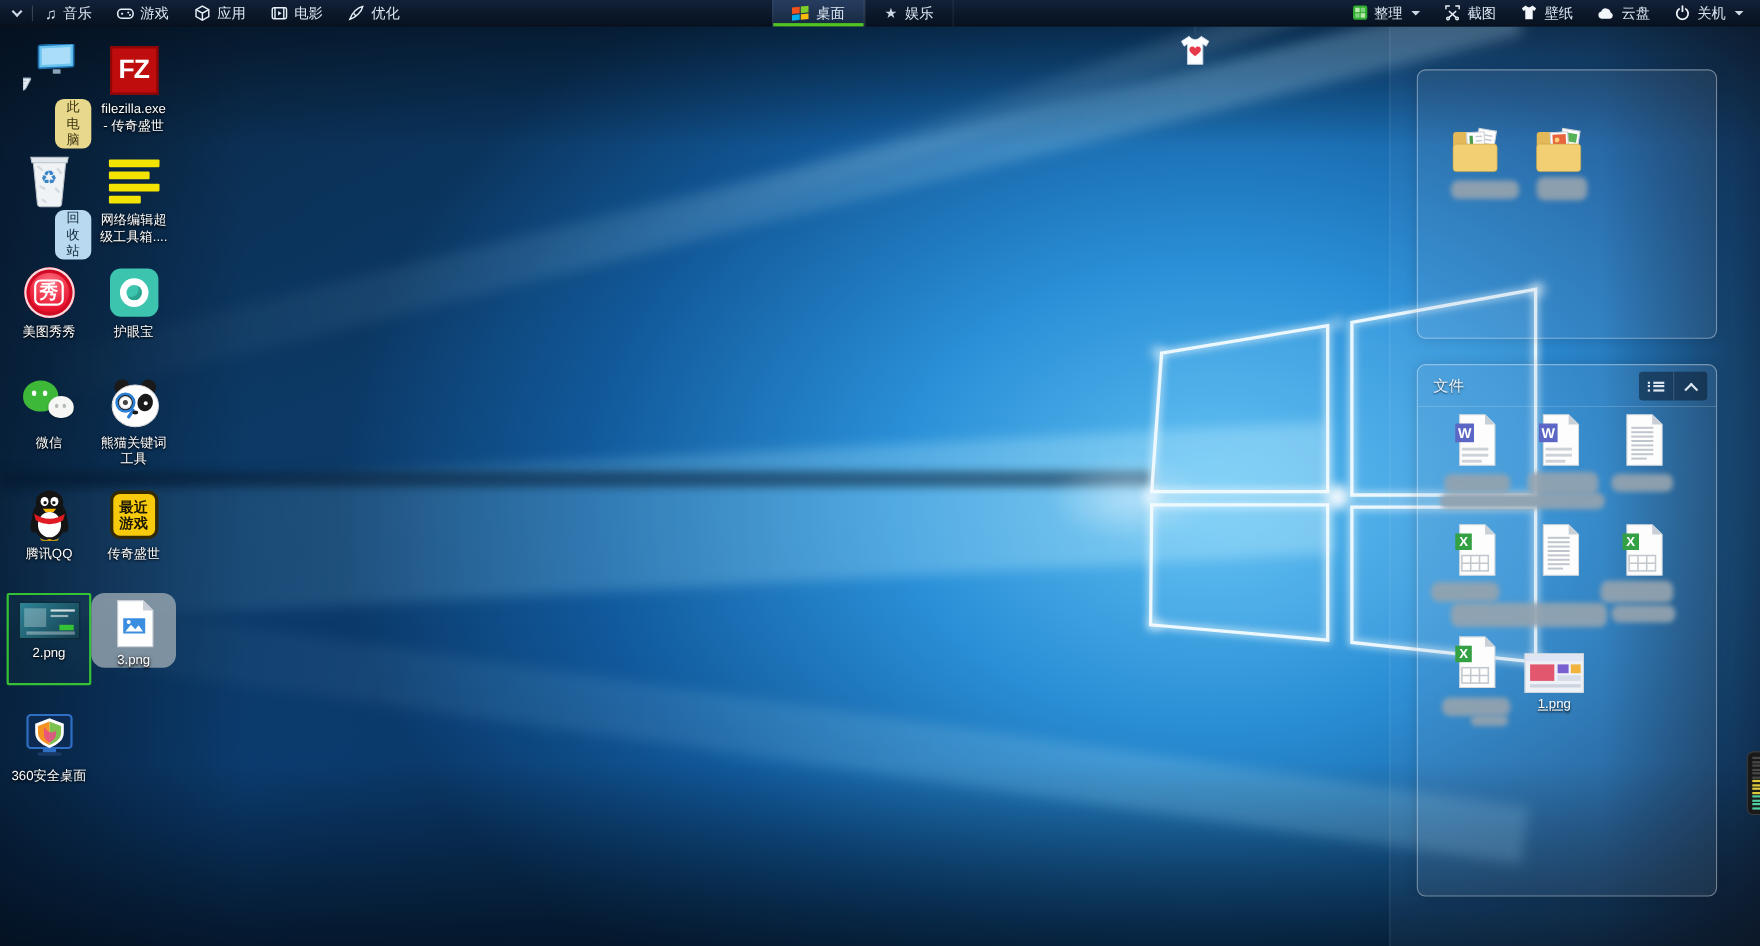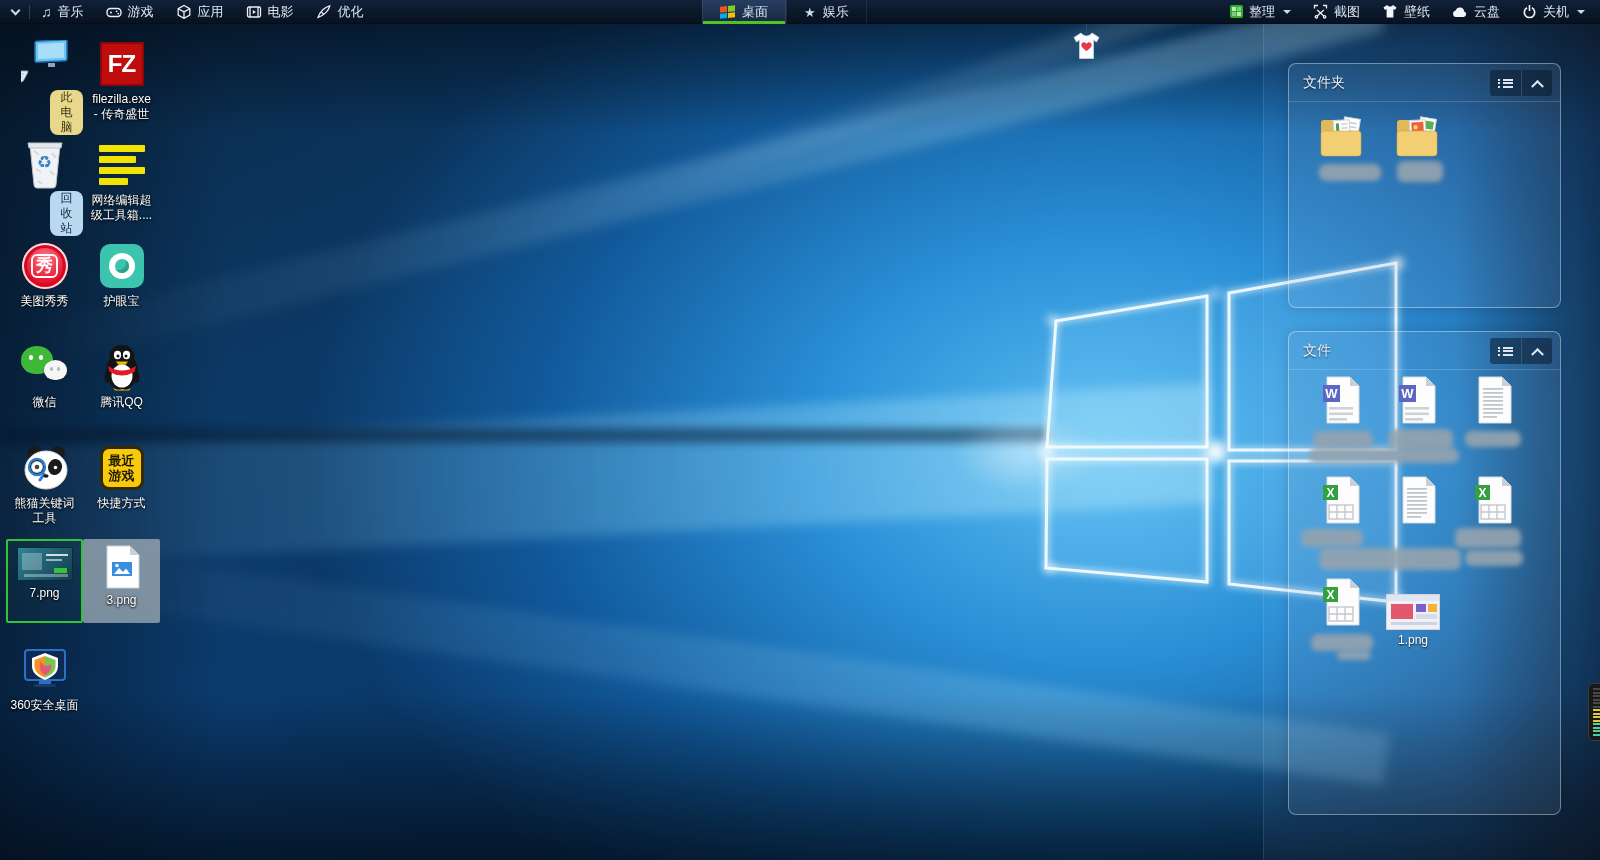--- a/index.html
+++ b/index.html
@@ -73,21 +73,21 @@
     display:grid; grid-template-columns:77px 77px; grid-auto-rows:101px; }
   .dicon { display:flex; flex-direction:column; align-items:center; padding-top:2px; cursor:pointer; }
   .dicon .ic { height:56px; display:flex; align-items:center; justify-content:center; }
   .dlbl { max-width:70px; text-align:center; font-size:12px; line-height:15px; color:#fff;
     text-shadow:0 1px 2px rgba(0,0,0,0.95), 0 0 3px rgba(0,0,0,0.65); }
   .pill { padding:0 7px; border-radius:8px; text-shadow:none;margin-left:44px; }
   .pill.yellow { background:#e8d88c; color:#3a3310; }
   .pill.blue { background:#b9d9f0; color:#10283a; }
   .dicon.selg { border:2px solid #35c235; border-radius:2px; padding-top:6px; height:84px; align-self:start;
     background:rgba(40,90,70,0.10); }
-  .dicon.selgray { background:rgba(152,168,178,0.8); border-radius:2px; padding-top:6px; height:84px; align-self:start; }
+  .dicon.selgray { background:rgba(152,168,178,0.8); border-radius:12px; padding-top:6px; height:68px; align-self:start; }
   
   .fz { width:44px;height:44px;background:#bf0d0d;border:2px solid #8f0606;color:#fff;display:flex;
     align-items:center;justify-content:center;font-weight:bold;font-size:24px;letter-spacing:-1px;}
   .ybars { display:flex; flex-direction:column; gap:4px; align-items:flex-start;}
   .ybars i { display:block; height:7px; background:#f2e400; border-radius:1px;}
   .ybars i:nth-child(1){width:46px}.ybars i:nth-child(2){width:37px}
   .ybars i:nth-child(3){width:46px}.ybars i:nth-child(4){width:29px}
   .meitu { width:46px;height:46px;border-radius:50%;
     background:radial-gradient(circle at 50% 32%, #ff7585, #e8112d 62%, #a50517);
     box-shadow:inset 0 0 0 2px rgba(255,255,255,0.85), inset 0 0 0 5px rgba(210,10,35,1);
@@ -132,21 +132,21 @@
   .ptitle { color:#eaf2fa; font-size:14px; text-shadow:0 1px 2px rgba(0,0,0,0.7); }
   .pbtns { position:absolute; right:8px; top:6px; display:flex; background:rgba(8,20,38,0.5); border-radius:3px; }
   .pbtn { width:31px; height:26px; display:flex; align-items:center; justify-content:center; cursor:pointer; }
   .pbtn + .pbtn { border-left:1px solid rgba(255,255,255,0.15); }
   .lrow { display:flex; align-items:center; gap:3px; margin:1.5px 0; }
   .lrow .d { width:2px; height:2px; background:#dfe8f0; }
   .lrow .b { width:10px; height:2px; background:#dfe8f0; }
   .chevup { width:9px; height:9px; border-left:2px solid #dfe8f0; border-top:2px solid #dfe8f0;
     transform:rotate(45deg) translate(2px,2px); }
   .fitem { position:absolute; width:72px; display:flex; flex-direction:column; align-items:center; cursor:pointer; }
-  .fitem .flbl { margin-top:3px; font-size:12px; color:#fff; text-shadow:0 1px 2px rgba(0,0,0,0.9); }
+  .fitem .flbl { margin-top:3px; font-size:12px; color:#fff; text-shadow:0 1px 2px rgba(0,0,0,0.9);text-decoration:underline; }
   .blur { position:absolute; background:rgba(148,163,175,0.92); border-radius:7px; filter:blur(2.5px); }
   .thumb1 { width:54px; height:36px; background:#eef1f6; border:1px solid #cfd6de; position:relative; }
   .thumb1 i { position:absolute; }
   .thumb1 .h { left:0; top:0; right:0; height:6px; background:#dfe5f2; }
   .thumb1 .ph { left:4px; top:9px; width:22px; height:15px; background:#e2566e; }
   .thumb1 .p2 { left:29px; top:9px; width:10px; height:8px; background:#7a5fd0; }
   .thumb1 .p3 { left:41px; top:9px; width:9px; height:8px; background:#f0b43c; }
   .thumb1 .p4 { left:29px; top:19px; width:21px; height:5px; background:#d6dce8; }
   .thumb1 .p5 { left:4px; top:27px; width:46px; height:3px; background:#cdd4e0; }
   
@@ -405,78 +405,78 @@
               <i></i>
               <i></i>
             </div>
         </div>
       </div>
       <div class="dlbl">微信</div>
     </div>
 
     <div class="dicon">
       <div class="ic">
+        <svg width="50" height="46" viewBox="0 0 50 46">
+          <circle cx="14" cy="8" r="7" fill="#1a1a1a"></circle>
+          <circle cx="38" cy="8" r="7" fill="#1a1a1a"></circle>
+          <ellipse cx="26" cy="25" rx="21" ry="19" fill="#fff" stroke="#dcdcdc"></ellipse>
+          <ellipse cx="17" cy="22" rx="7" ry="8" fill="#1a1a1a" transform="rotate(-15 17 22)"></ellipse>
+          <ellipse cx="35" cy="22" rx="7" ry="8" fill="#1a1a1a" transform="rotate(15 35 22)"></ellipse>
+          <circle cx="17" cy="22" r="6" fill="#cfd8de"></circle>
+          <circle cx="17" cy="22" r="5" fill="#fff"></circle>
+          <circle cx="17" cy="22" r="2.3" fill="#444"></circle>
+          <circle cx="17" cy="22" r="8" fill="none" stroke="#2a7fd4" stroke-width="2.4"></circle>
+          <path d="M24 29 l-4 6" stroke="#2a7fd4" stroke-width="3" stroke-linecap="round"></path>
+          <circle cx="35.5" cy="22.5" r="1.8" fill="#fff"></circle>
+          <ellipse cx="26" cy="31" rx="2.6" ry="1.8" fill="#1a1a1a"></ellipse>
+        </svg>
+      </div>
+      <div class="dlbl">熊猫关键词工具</div>
+    </div>
+
+    <div class="dicon">
+      <div class="ic">
         <svg width="46" height="50" viewBox="0 0 46 50">
           <ellipse cx="23" cy="29" rx="16" ry="19" fill="#141414"></ellipse>
           <ellipse cx="23" cy="14" rx="12.5" ry="11" fill="#141414"></ellipse>
           <ellipse cx="18.5" cy="13" rx="3.6" ry="4.2" fill="#fff"></ellipse>
           <ellipse cx="27.5" cy="13" rx="3.6" ry="4.2" fill="#fff"></ellipse>
           <circle cx="19" cy="14" r="1.5" fill="#111"></circle>
           <circle cx="27" cy="14" r="1.5" fill="#111"></circle>
           <path d="M17 19.5 h12 l-2.4 3.2 h-7.2 z" fill="#f7b500"></path>
           <ellipse cx="23" cy="34" rx="10.5" ry="11.5" fill="#fff"></ellipse>
           <path d="M9 24 q14 9 28 0 l-1.6 6 q-12.4 7-24.8 0 z" fill="#e01b24"></path>
           <path d="M7.5 27 q-3 8 -1 13 q2.5 2 4.5-1 z" fill="#141414"></path>
           <path d="M38.5 27 q3 8 1 13 q-2.5 2-4.5-1 z" fill="#141414"></path>
           <path d="M14 46 q4 3 9 1 q5 2 9-1 l-2 2.6 h-14 z" fill="#f7b500"></path>
         </svg>
       </div>
       <div class="dlbl">腾讯QQ</div>
     </div>
 
     <div class="dicon">
       <div class="ic">
-        <svg width="50" height="46" viewBox="0 0 50 46">
-          <circle cx="14" cy="8" r="7" fill="#1a1a1a"></circle>
-          <circle cx="38" cy="8" r="7" fill="#1a1a1a"></circle>
-          <ellipse cx="26" cy="25" rx="21" ry="19" fill="#fff" stroke="#dcdcdc"></ellipse>
-          <ellipse cx="17" cy="22" rx="7" ry="8" fill="#1a1a1a" transform="rotate(-15 17 22)"></ellipse>
-          <ellipse cx="35" cy="22" rx="7" ry="8" fill="#1a1a1a" transform="rotate(15 35 22)"></ellipse>
-          <circle cx="17" cy="22" r="6" fill="#cfd8de"></circle>
-          <circle cx="17" cy="22" r="5" fill="#fff"></circle>
-          <circle cx="17" cy="22" r="2.3" fill="#444"></circle>
-          <circle cx="17" cy="22" r="8" fill="none" stroke="#2a7fd4" stroke-width="2.4"></circle>
-          <path d="M24 29 l-4 6" stroke="#2a7fd4" stroke-width="3" stroke-linecap="round"></path>
-          <circle cx="35.5" cy="22.5" r="1.8" fill="#fff"></circle>
-          <ellipse cx="26" cy="31" rx="2.6" ry="1.8" fill="#1a1a1a"></ellipse>
-        </svg>
-      </div>
-      <div class="dlbl">熊猫关键词工具</div>
-    </div>
-
-    <div class="dicon">
-      <div class="ic">
         <div class="legend">
           <span>最近</span>
           <span>游戏</span>
         </div>
       </div>
-      <div class="dlbl">快捷方式</div>
+      <div class="dlbl">传奇盛世</div>
     </div>
 
 
     <div class="dicon selg">
       <div class="thumb2">
         <i class="p"></i>
           <i class="l1"></i>
           <i class="l2"></i>
           <i class="g1"></i>
           <i class="g2"></i>
       </div>
-      <div class="dlbl" style="margin-top:5px">7.png</div>
+      <div class="dlbl" style="margin-top:5px">2.png</div>
     </div>
 
 
     <div class="dicon selgray">
       <div class="png3">
         <svg width="36" height="44" viewBox="0 0 36 44">
           <path d="M3 1 h23 l9 9 v33 h-32 z" fill="#fff" stroke="#c9cfd6"></path>
           <path d="M26 1 l9 9 h-9 z" fill="#c9cfd6"></path>
           <path d="M8 17 h20 v14 h-20 z" fill="#3b8de0"></path>
           <path d="M10 29 l5-6 4 4 3-3.5 4 5.5 z" fill="#fff"></path>
@@ -497,44 +497,20 @@
           <path d="M25 9 v21.5 C19 28 14.5 24.5 14.5 19 v-6 z" fill="#f59322"></path>
           <path d="M20 14 q5 8 11 3 v3 c0 4-3 6.5-6 8 -3-1.5-5-4-5-8 z" fill="#e84a8a" opacity="0.85"></path>
         </svg>
       </div>
       <div class="dlbl">360安全桌面</div>
     </div>
 
   </div>
 
   <div class="panel folders">
-    <div class="phead">
-      <span class="ptitle">文件夹</span>
-      <div class="pbtns">
-        <div class="pbtn">
-          <div>
-            <div class="lrow">
-                <span class="d"></span>
-                <span class="b"></span>
-              </div>
-            <div class="lrow">
-                <span class="d"></span>
-                <span class="b"></span>
-              </div>
-            <div class="lrow">
-                <span class="d"></span>
-                <span class="b"></span>
-              </div>
-          </div>
-        </div>
-        <div class="pbtn">
-          <div class="chevup"></div>
-        </div>
-      </div>
-    </div>
 
     <div class="fitem" style="left:18px; top:50px">
       <svg width="52" height="46" viewBox="0 0 52 46">
         <path d="M4 9 q0-3 3-3 h12 l3 4 h17 q3 0 3 3 v26 h-38 z" fill="#e2b858"></path>
         <g transform="rotate(9 34 20)">
           <rect x="25" y="4" width="16" height="23" fill="#fff" stroke="#ccd1d6"></rect>
           <path d="M28 9 h10 M28 13 h10 M28 17 h10 M28 21 h7" stroke="#c4cad0" stroke-width="1.4"></path>
         </g>
         <g transform="rotate(-3 28 22)">
           <rect x="17" y="6" width="16" height="23" fill="#fcfcfc" stroke="#ccd1d6"></rect>

